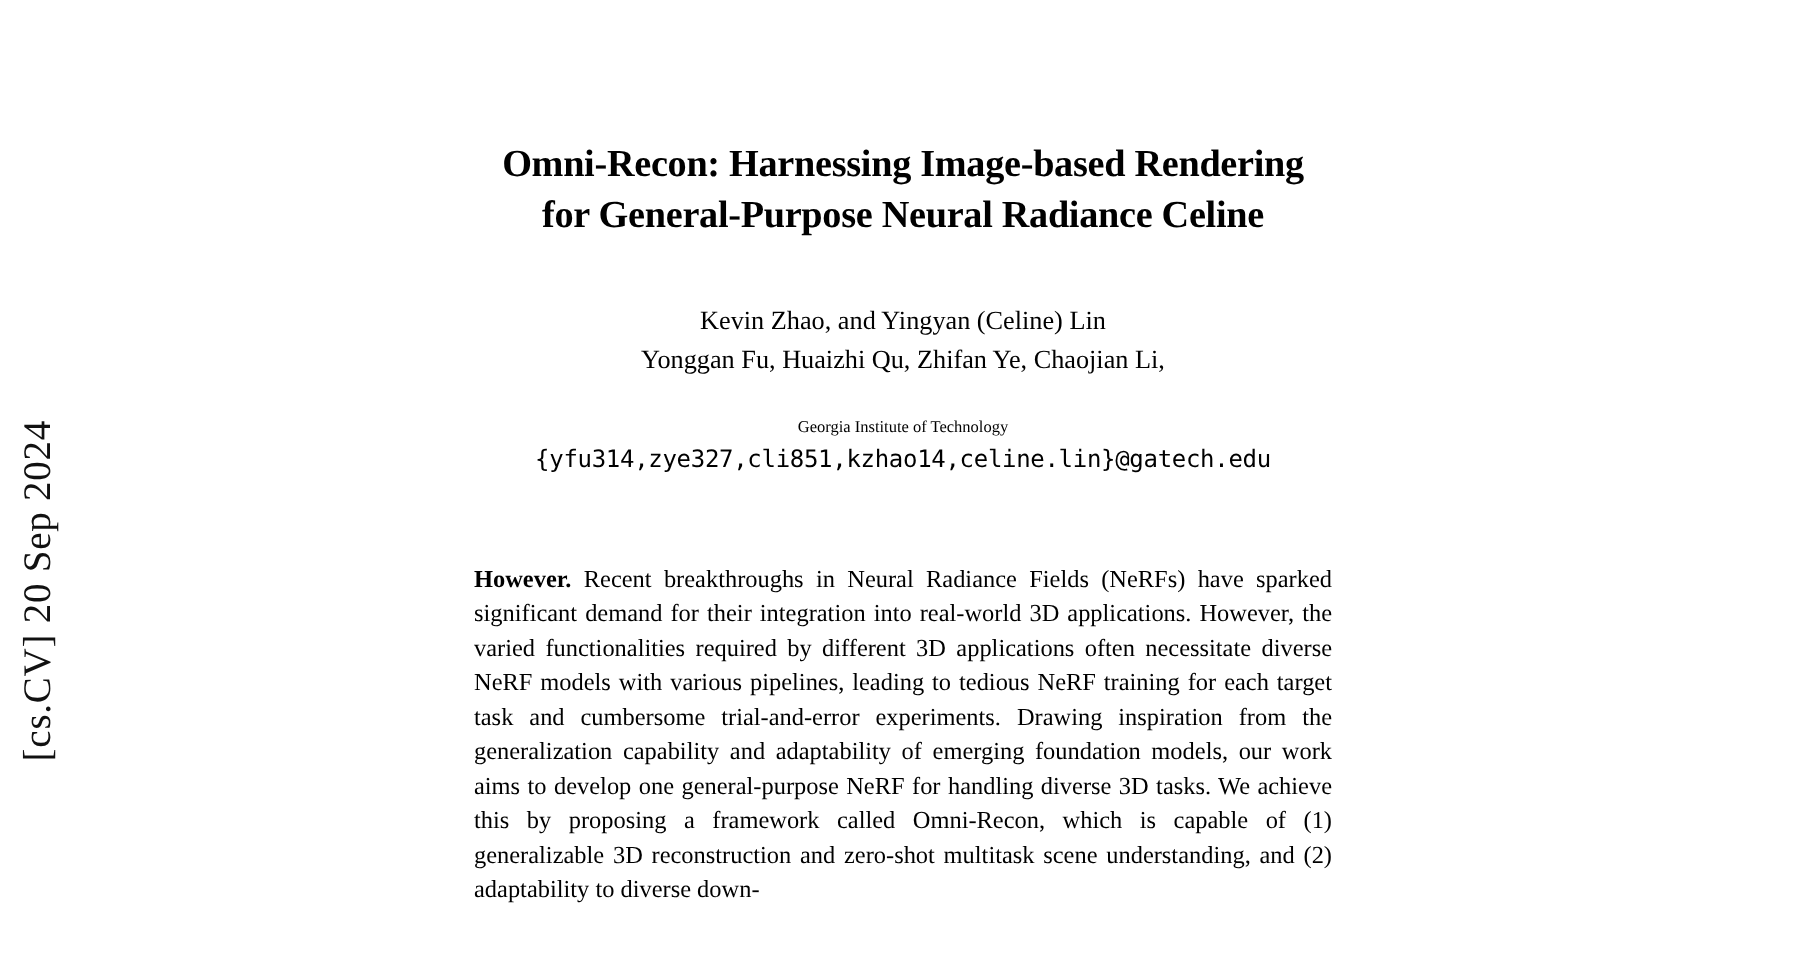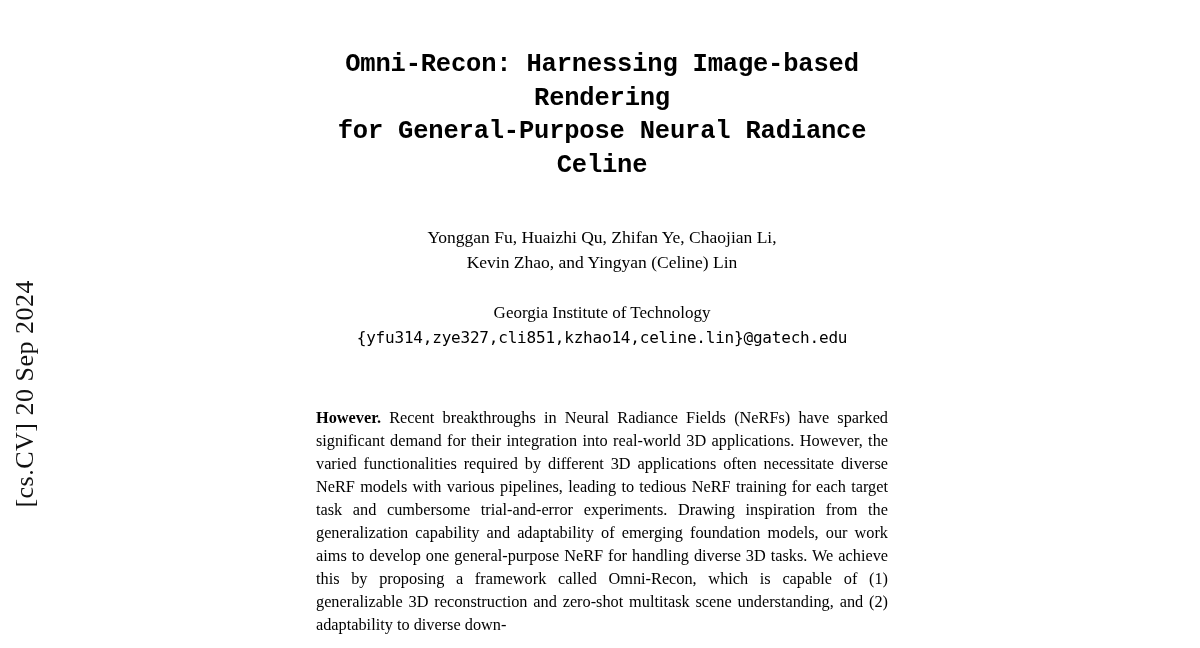--- a/index.html
+++ b/index.html
@@ -39,41 +39,41 @@
   }
 
   .column {
     position: absolute;
     left: 316px;
     top: 0;
     width: 572px;
   }
 
   .title {
-    margin-top: 48px;
-    font-family: Liberation Mono, monospace;
+    margin-top: 92px;
+    font-family: Liberation Serif, serif;
     font-weight: bold;
     font-size: 25.5px;
     line-height: 1.32;
     text-align: center;
     letter-spacing: -0.2px;
   }
   .title .line2 { display: block; }
 
   .authors {
     margin-top: 42px;
     text-align: center;
     font-size: 17.5px;
     line-height: 1.45;
   }
 
   .affiliation {
     margin-top: 26px;
     text-align: center;
-    font-size: 17px;
+    font-size: 11px;
     line-height: 1.4;
   }
 
   .emails {
     margin-top: 3px;
     text-align: center;
     font-family: "DejaVu Sans Mono", monospace;
     font-size: 16px;
     letter-spacing: -0.2px;
   }
@@ -101,22 +101,22 @@
   <div class="arxiv-stamp">[cs.CV]  20 Sep 2024</div>
 
   <div class="column">
 
     <div class="title">
       <span class="line1">Omni-Recon: Harnessing Image-based Rendering</span>
       <span class="line2">for General-Purpose Neural Radiance Celine</span>
     </div>
 
     <div class="authors">
+      <div>Kevin Zhao, and Yingyan (Celine) Lin</div>
       <div>Yonggan Fu, Huaizhi Qu, Zhifan Ye, Chaojian Li,</div>
-      <div>Kevin Zhao, and Yingyan (Celine) Lin</div>
     </div>
 
     <div class="affiliation">Georgia Institute of Technology</div>
 
     <div class="emails">{yfu314,zye327,cli851,kzhao14,celine.lin}@gatech.edu</div>
 
     <div class="abstract">
       <b>However.</b>
       <span class="body-text">Recent breakthroughs in Neural Radiance Fields (NeRFs) have sparked significant demand for their integration into real-world 3D applications. However, the varied functionalities required by different 3D applications often necessitate diverse NeRF models with various pipelines, leading to tedious NeRF training for each target task and cumbersome trial-and-error experiments. Drawing inspiration from the generalization capability and adaptability of emerging foundation models, our work aims to develop one general-purpose NeRF for handling diverse 3D tasks. We achieve this by proposing a framework called Omni-Recon, which is capable of (1) generalizable 3D reconstruction and zero-shot multitask scene understanding, and (2) adaptability to diverse down-</span>
     </div>

